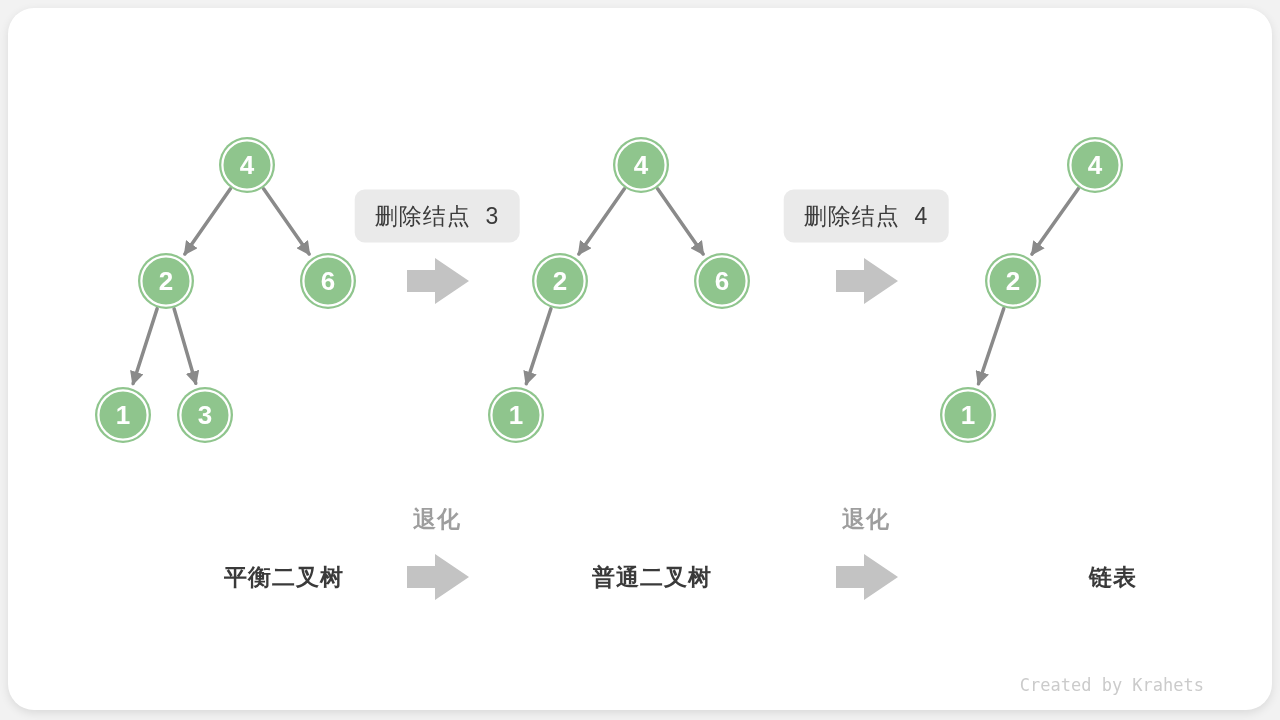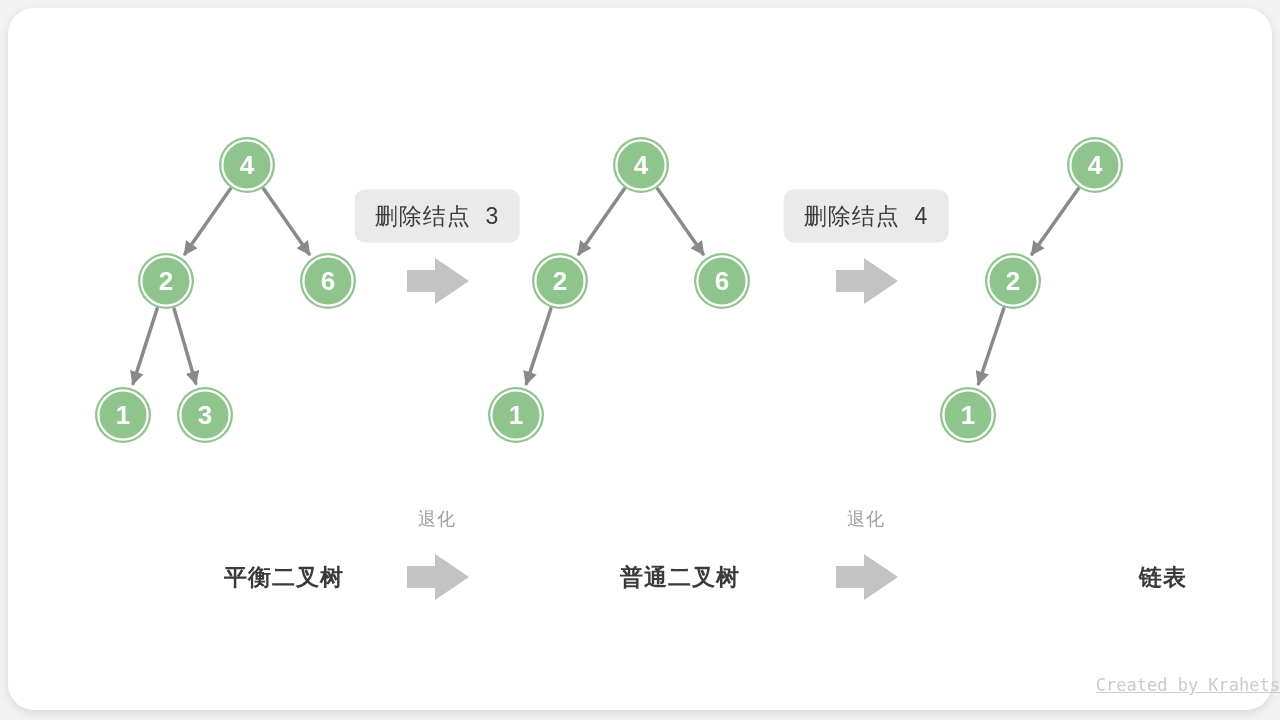--- a/index.html
+++ b/index.html
@@ -33,22 +33,22 @@
   }
   .tree-label{
     color:#3a3a3a;
     font-size:23px;
     font-weight:bold;
     letter-spacing:1px;
     margin-left:37px;
   }
   .degen-label{
     color:#9e9e9e;
-    font-size:18px;
-    font-weight:normal;
+    font-size:23px;
+    font-weight:bold;
     letter-spacing:1px;
   }
   .watermark{
     position:absolute;
     transform:translate(-100%,-50%);
     font-family:"DejaVu Sans Mono","Liberation Mono",monospace;
     font-size:17px;
     color:#cbcbcb;
     white-space:pre;
   }
@@ -150,17 +150,17 @@
       </g>
   </svg>
 
   <div class="overlay badge" style="left: 437px; top: 216px;">删除结点  3</div>
   <div class="overlay badge" style="left: 866px; top: 216px;">删除结点  4</div>
 
   <div class="overlay degen-label" style="left: 437px; top: 519px;">退化</div>
   <div class="overlay degen-label" style="left: 866px; top: 519px;">退化</div>
 
   <div class="overlay tree-label" style="left: 247px; top: 577px;">平衡二叉树</div>
-  <div class="overlay tree-label" style="left: 643px; top: 577px;">普通二叉树</div>
-  <div class="overlay tree-label" style="left: 1126px; top: 577px; text-align: center;">链表</div>
+  <div class="overlay tree-label" style="left: 615px; top: 577px;">普通二叉树</div>
+  <div class="overlay tree-label" style="left: 1076px; top: 577px; text-align: center;">链表</div>
 
-  <div class="watermark" style="left: 1280px; top: 685px; text-decoration: underline;">Created by Krahets</div>
+  <div class="watermark" style="left: 1204px; top: 685px;">Created by Krahets</div>
 </div>
 
 </body></html>

